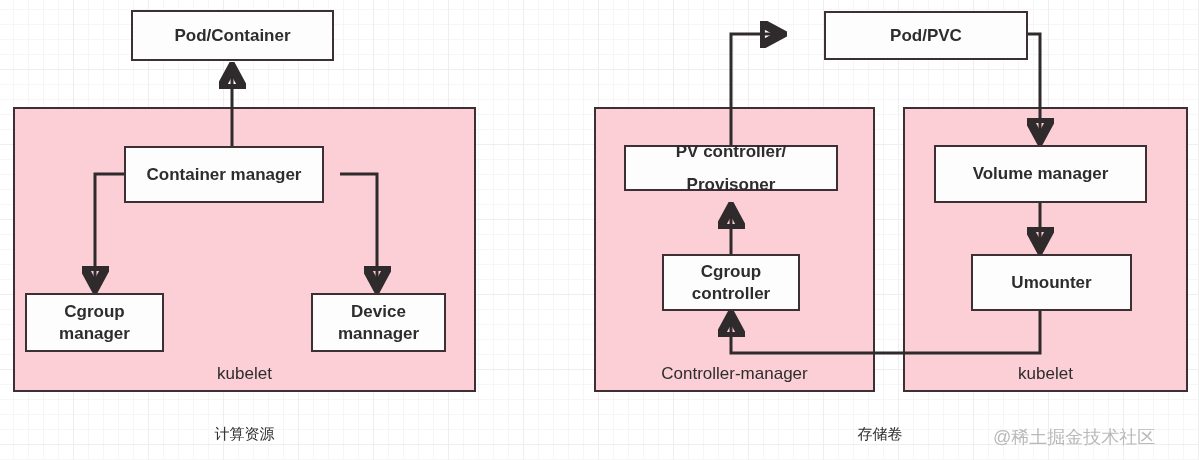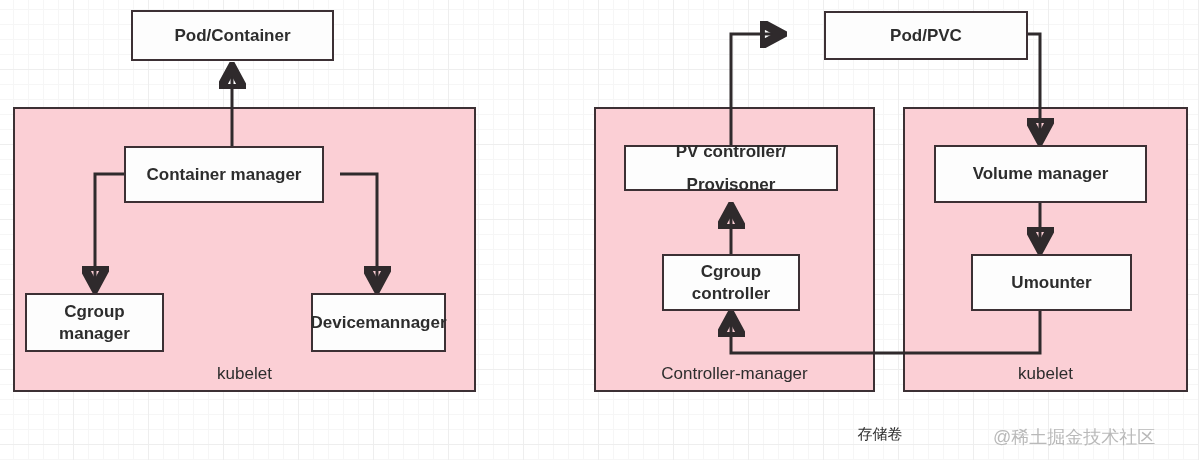--- a/index.html
+++ b/index.html
@@ -113,25 +113,26 @@
 
   <div class="node" style="left:124px; top:146px; width:200px; height:57px;">
     <span>Container manager</span>
   </div>
 
   <div class="node" style="left:25px; top:293px; width:139px; height:59px; flex-direction:column;">
     <span>Cgroup</span>
     <span>manager</span>
   </div>
 
-  <div class="node" style="left:311px; top:293px; width:135px; height:59px; flex-direction:row;">
+  <div class="node" style="left:311px; top:293px; width:135px; height:59px; flex-direction:column;">
     <span>Device</span>
     <span>mannager</span>
   </div>
 
+  <div class="caption" style="left:13px; top:425px; width:463px;">计算资源</div>
 
   <div class="group-box" style="left:594px; top:107px; width:281px; height:285px;"></div>
   <div class="group-label" style="left:594px; top:364px; width:281px;">Controller-manager</div>
 
   <div class="group-box" style="left:903px; top:107px; width:285px; height:285px;"></div>
   <div class="group-label" style="left:903px; top:364px; width:285px;">kubelet</div>
 
   <div class="node" style="left:824px; top:11px; width:204px; height:49px;">
     <span>Pod/PVC</span>
   </div>

